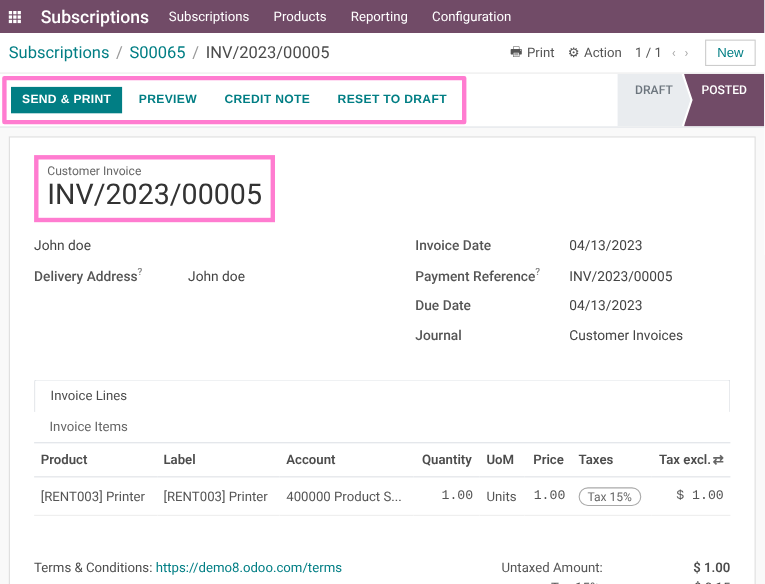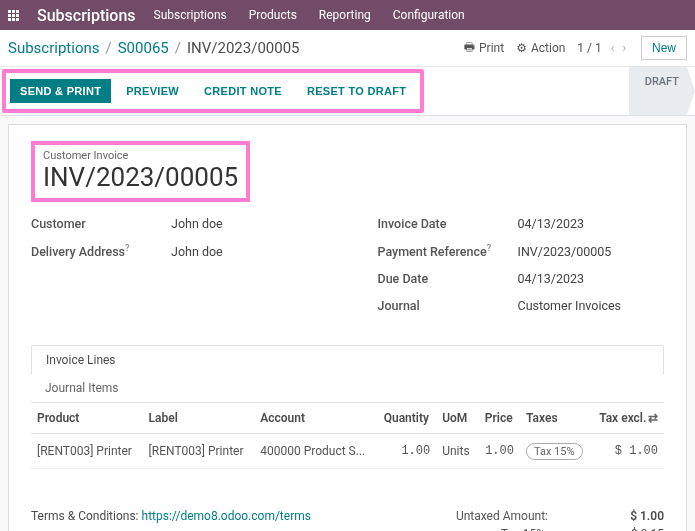--- a/index.html
+++ b/index.html
@@ -120,33 +120,33 @@
 
 <div class="statusbar-row">
   <div class="status-actions">
     <button class="btn-primary">SEND &amp; PRINT</button>
     <button class="btn-secondary">PREVIEW</button>
     <button class="btn-secondary">CREDIT NOTE</button>
     <button class="btn-secondary">RESET TO DRAFT</button>
   </div>
   <div class="statuses">
     <div class="status-step first">DRAFT</div>
+    <div class="status-step active">POSTED</div>
   </div>
 </div>
 
 <div class="sheet">
   <div class="title-box">
     <div class="title-label">Customer Invoice</div>
     <div class="title-val">INV/2023/00005</div>
   </div>
 
   <div class="form-cols">
     <div class="col">
       <div class="field-row">
-        <div class="field-label">Customer</div>
         <div class="field-val">John doe</div>
       </div>
       <div class="field-row">
         <div class="field-label"><span>Delivery Address</span><sup>?</sup></div>
         <div class="field-val">John doe</div>
       </div>
     </div>
     <div class="col">
       <div class="field-row">
         <div class="field-label">Invoice Date</div>
@@ -162,21 +162,21 @@
       </div>
       <div class="field-row">
         <div class="field-label">Journal</div>
         <div class="field-val">Customer Invoices</div>
       </div>
     </div>
   </div>
 
   <div class="tabs">
     <div class="tab active">Invoice Lines</div>
-    <div class="tab">Journal Items</div>
+    <div class="tab">Invoice Items</div>
   </div>
 
   <table class="lines-table">
     <thead>
       <tr>
         <th>Product</th>
         <th>Label</th>
         <th>Account</th>
         <th class="r">Quantity</th>
         <th>UoM</th>

